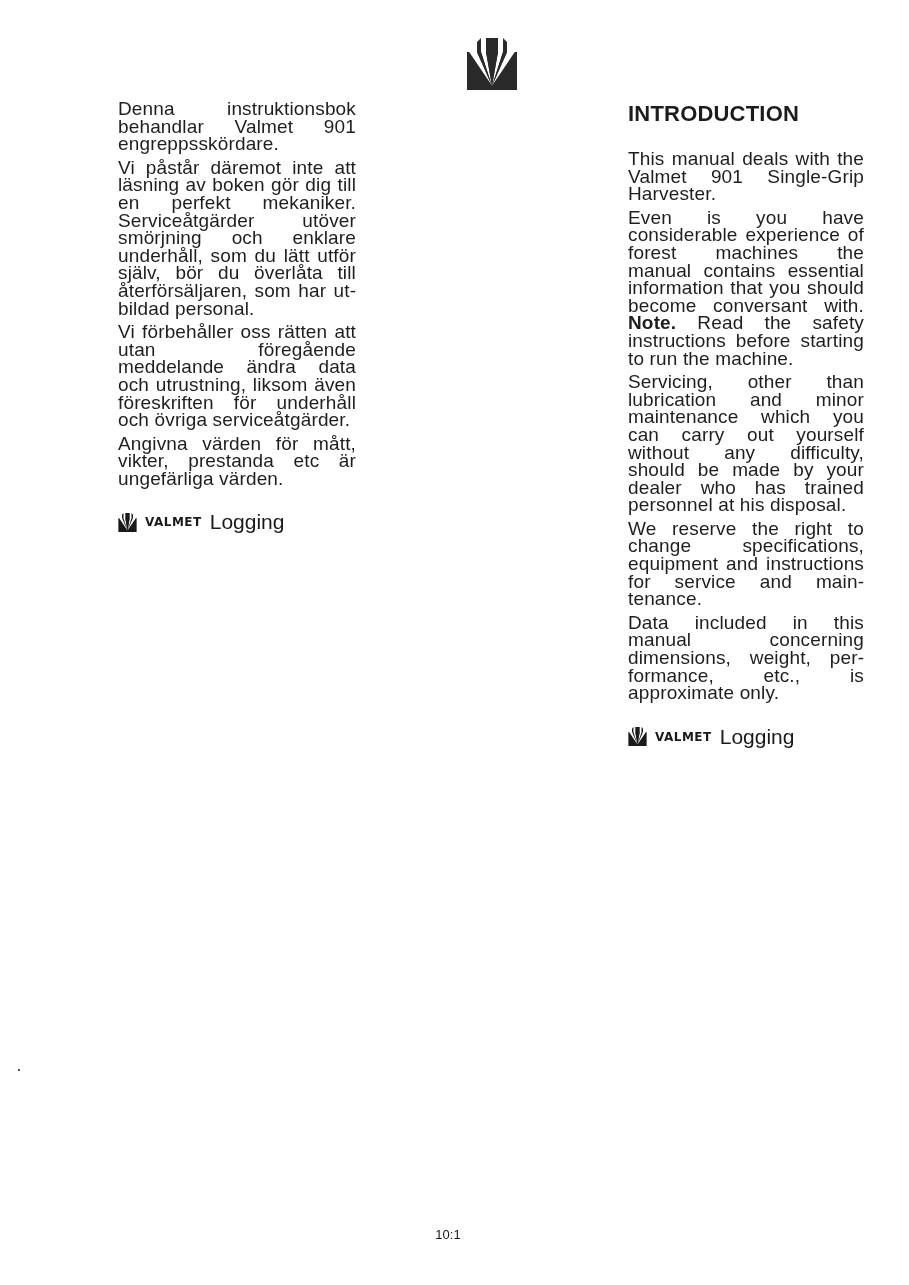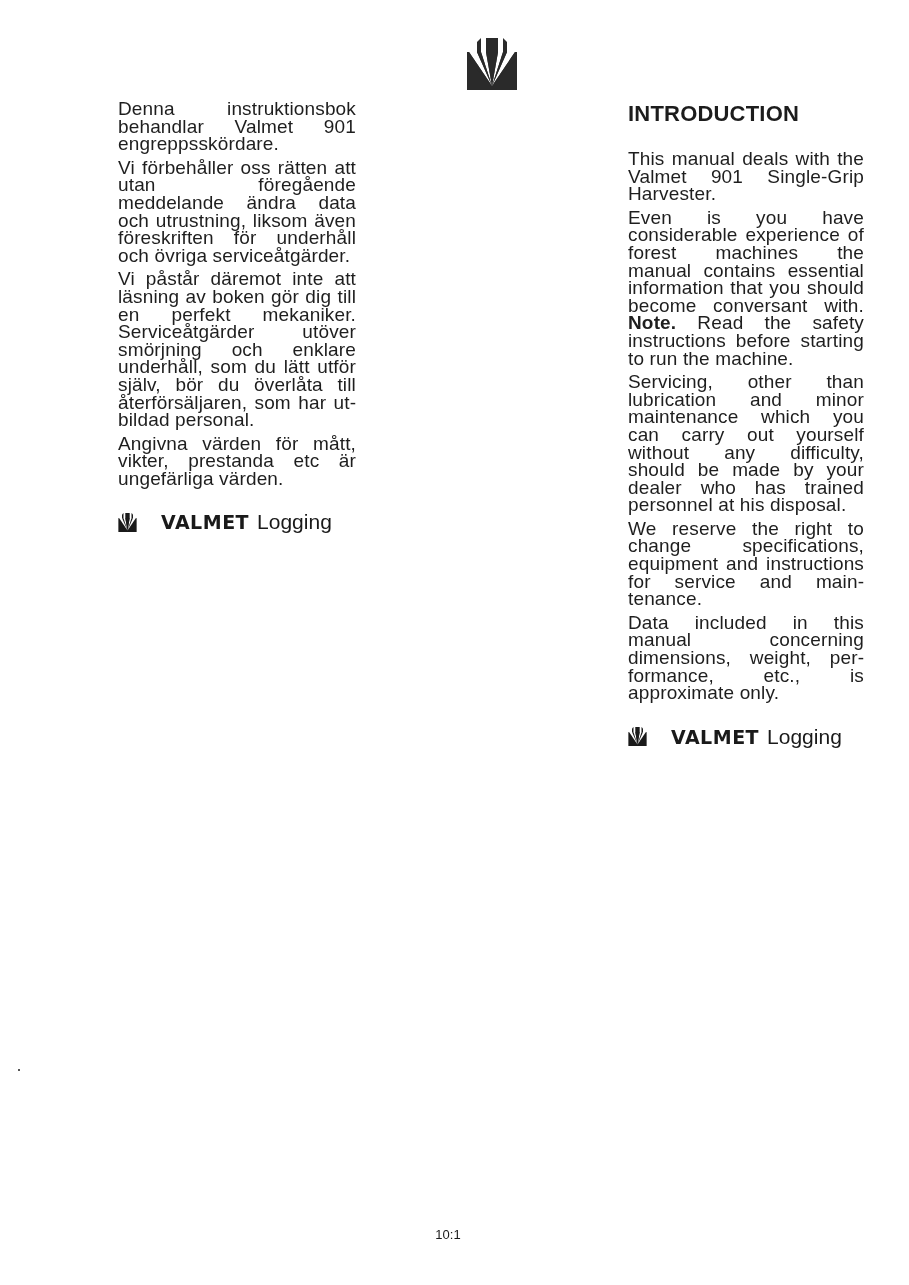--- a/index.html
+++ b/index.html
@@ -56,25 +56,24 @@
       height: 26px;
     }
     .brand-logo {
       width: 19px;
       height: 19px;
       margin-right: 8px;
     }
     .brand-name {
       font-family: "DejaVu Sans", sans-serif;
       font-weight: bold;
-      font-size: 19px;
+      font-size: 12px;
       letter-spacing: 0.5px;
       color: #1a1a1a;
       margin-right: 8px;
-      margin-left: 16px;
     }
     .brand-sub {
       font-family: Liberation Sans, sans-serif;
       font-size: 21px;
       color: #1a1a1a;
     }
     .page-number {
       position: absolute;
       left: 0;
       width: 896px;
@@ -106,22 +105,22 @@
   <polygon points="19,0 31,0 31,14 25,48 19,14" fill="#2a2a2a"></polygon>
   <polygon points="10,4 14,0 14,14 10,14" fill="#2a2a2a"></polygon>
   <polygon points="36,0 40,4 40,14 36,14" fill="#2a2a2a"></polygon>
   <polygon points="36,14 40,14 25,48" fill="#2a2a2a"></polygon>
   <polygon points="48,14 50,14 50,20 25,48" fill="#2a2a2a"></polygon>
 </svg>
 
 <div class="column col-left">
 
   <p class="para">Denna instruktionsbok behandlar Valmet 901 engreppsskördare.</p>
+  <p class="para">Vi påstår däremot inte att läsning av boken gör dig till en perfekt me­kaniker. Serviceåtgärder utöver smörjning och enklare underhåll, som du lätt utför själv, bör du över­låta till återförsäljaren, som har ut­bildad personal.</p>
   <p class="para">Vi förbehåller oss rätten att utan föregående meddelande ändra data och utrustning, liksom även föreskriften för underhåll och öv­riga serviceåtgärder.</p>
-  <p class="para">Vi påstår däremot inte att läsning av boken gör dig till en perfekt me­kaniker. Serviceåtgärder utöver smörjning och enklare underhåll, som du lätt utför själv, bör du över­låta till återförsäljaren, som har ut­bildad personal.</p>
   <p class="para">Angivna värden för mått, vikter, prestanda etc är ungefärliga vär­den.</p>
 
   <div class="brand">
     <svg class="brand-logo" viewBox="0 0 50 52">
       <rect x="0" y="14" width="50" height="38" fill="#1a1a1a"></rect>
       <polygon points="2,14 10,14 25,48" fill="#ffffff"></polygon>
       <polygon points="14,14 19,14 25,48" fill="#ffffff"></polygon>
       <polygon points="31,14 36,14 25,48" fill="#ffffff"></polygon>
       <polygon points="40,14 48,14 25,48" fill="#ffffff"></polygon>
       <polygon points="19,0 31,0 31,14 25,48 19,14" fill="#1a1a1a"></polygon>

